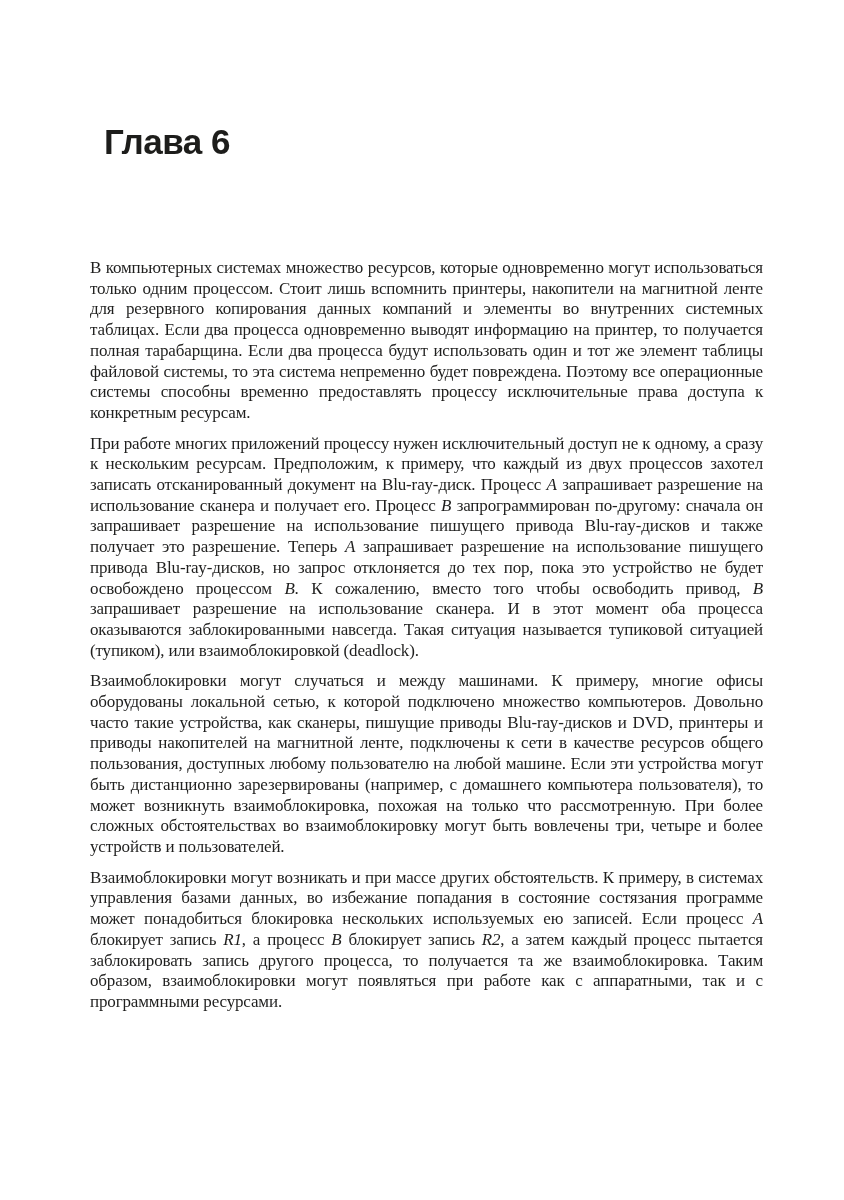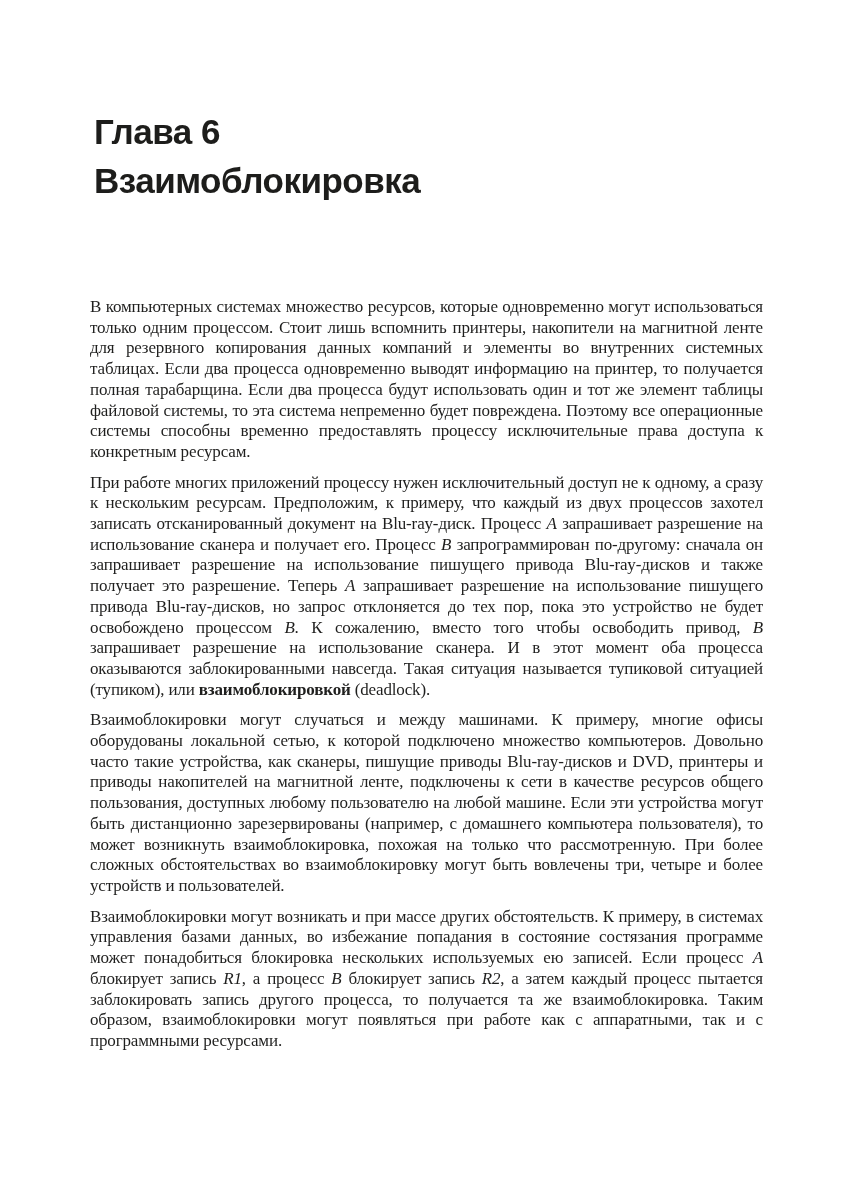--- a/index.html
+++ b/index.html
@@ -17,21 +17,21 @@
     box-sizing: border-box;
     width: 844px;
     height: 1200px;
     padding: 103px 81px 0 90px;
     background: #ffffff;
   }
   .chapter-header {
     margin: 0 0 92px 0;
   }
   .chapter-header h1 {
-    margin: 4px;
+    margin: 14px;
     font-family: "Liberation Sans", sans-serif;
     font-weight: bold;
     font-size: 35px;
     line-height: 49px;
     letter-spacing: -0.5px;
     color: #1d1d1b;
   }
   .chapter-header .chapter-number,
   .chapter-header .chapter-title {
     display: block;
@@ -39,30 +39,29 @@
   .body-text p {
     margin: 0 0 10px 0;
     font-family: "Liberation Serif", serif;
     font-size: 17px;
     line-height: 20.7px;
     letter-spacing: -0.15px;
     text-align: justify;
     color: #1f1f1e;
   }
   .body-text p span.i { font-style: italic; }
-  .body-text p span.b { font-weight: bold; }
+  .body-text p span.b { font-weight: normal; }
 </style>
 </head>
 <body style="background: rgb(255, 255, 255);">
 
 <div class="page">
   <header class="chapter-header">
     <h1>
       <span class="chapter-number">Глава 6</span>
-      <span class="chapter-title">Взаимоблокировка</span>
     </h1>
   </header>
 
   <main class="body-text">
       <p><span>В компьютерных системах множество ресурсов, которые одновременно могут использоваться только одним процессом. Стоит лишь вспомнить принтеры, накопители на магнитной ленте для резервного копирования данных компаний и элементы во внутренних системных таблицах. Если два процесса одновременно выводят информацию на принтер, то получается полная тарабарщина. Если два процесса будут использовать один и тот же элемент таблицы файловой системы, то эта система непременно будет повреждена. Поэтому все операционные системы способны временно предоставлять процессу исключительные права доступа к конкретным ресурсам.</span></p>
       <p><span>При работе многих приложений процессу нужен исключительный доступ не к одному, а сразу к нескольким ресурсам. Предположим, к примеру, что каждый из двух процессов захотел записать отсканированный документ на Blu-ray-диск. Процесс </span><span class="i">A</span><span> запрашивает разрешение на использование сканера и получает его. Процесс </span><span class="i">B</span><span> запрограммирован по-другому: сначала он запрашивает разрешение на использование пишущего привода Blu-ray-дисков и также получает это разрешение. Теперь </span><span class="i">A</span><span> запрашивает разрешение на использование пишущего привода Blu-ray-дисков, но запрос отклоняется до тех пор, пока это устройство не будет освобождено процессом </span><span class="i">B</span><span>. К сожалению, вместо того чтобы освободить привод, </span><span class="i">B</span><span> запрашивает разрешение на использование сканера. И в этот момент оба процесса оказываются заблокированными навсегда. Такая ситуация называется тупиковой ситуацией (тупиком), или </span><span class="b">взаимоблокировкой</span><span> (deadlock).</span></p>
       <p><span>Взаимоблокировки могут случаться и между машинами. К примеру, многие офисы оборудованы локальной сетью, к которой подключено множество компьютеров. Довольно часто такие устройства, как сканеры, пишущие приводы Blu-ray-дисков и DVD, принтеры и приводы накопителей на магнитной ленте, подключены к сети в качестве ресурсов общего пользования, доступных любому пользователю на любой машине. Если эти устройства могут быть дистанционно зарезервированы (например, с домашнего компьютера пользователя), то может возникнуть взаимоблокировка, похожая на только что рассмотренную. При более сложных обстоятельствах во взаимоблокировку могут быть вовлечены три, четыре и более устройств и пользователей.</span></p>
       <p><span>Взаимоблокировки могут возникать и при массе других обстоятельств. К примеру, в системах управления базами данных, во избежание попадания в состояние состязания программе может понадобиться блокировка нескольких используемых ею записей. Если процесс </span><span class="i">A</span><span> блокирует запись </span><span class="i">R1</span><span>, а процесс </span><span class="i">B</span><span> блокирует запись </span><span class="i">R2</span><span>, а затем каждый процесс пытается заблокировать запись другого процесса, то получается та же взаимоблокировка. Таким образом, взаимоблокировки могут появляться при работе как с аппаратными, так и с программными ресурсами.</span></p>
     </main>
 

